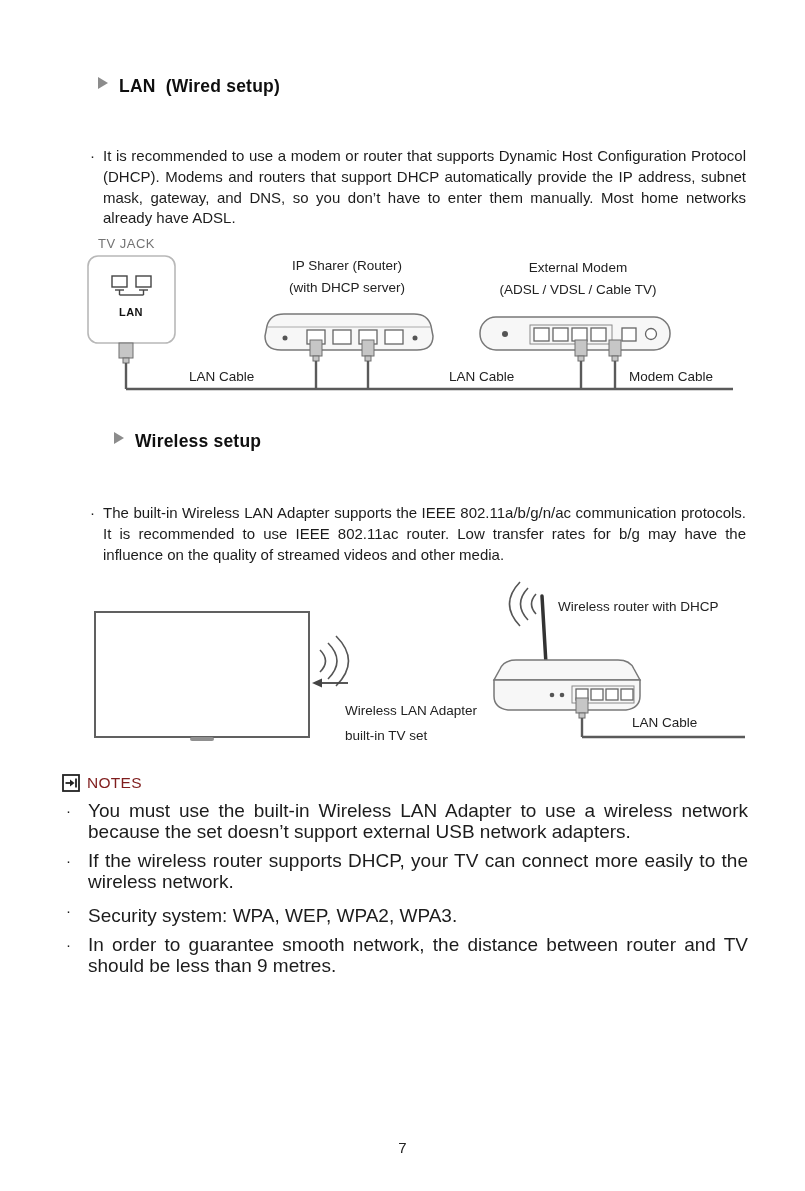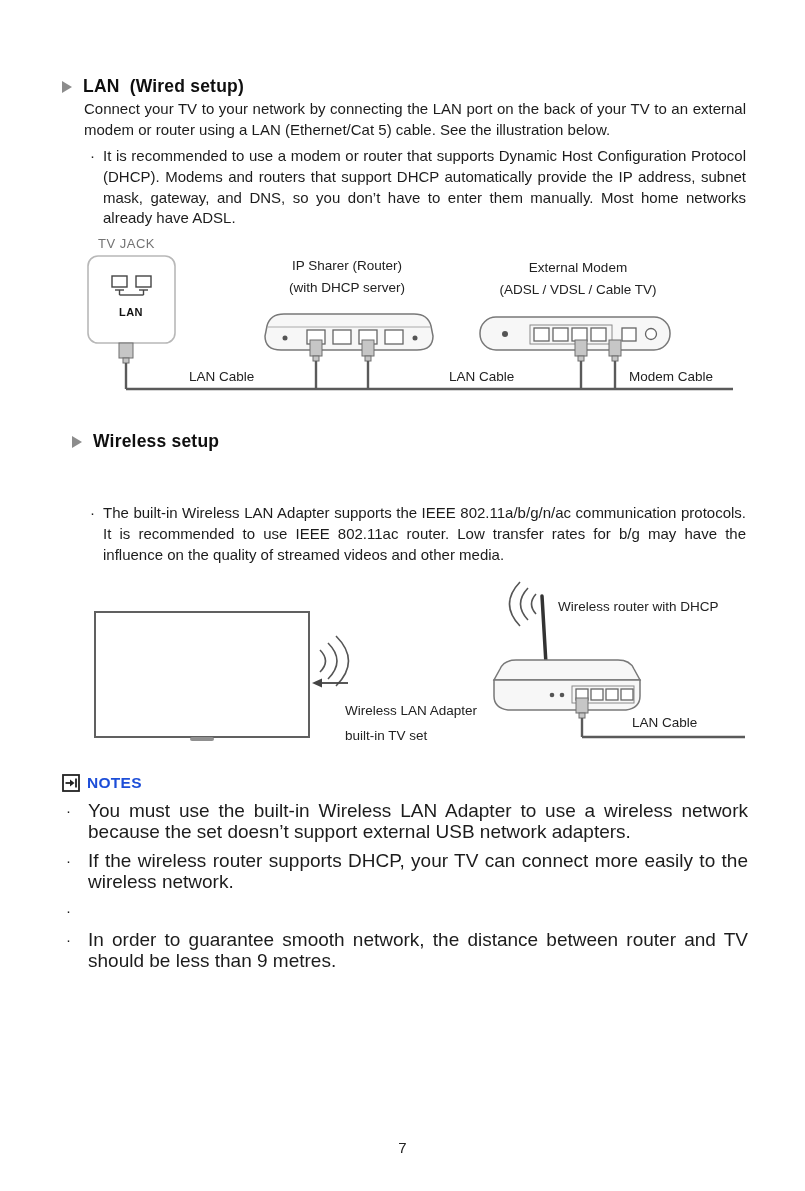--- a/index.html
+++ b/index.html
@@ -1,21 +1,21 @@
 <!DOCTYPE html>
 <html><head>
 <meta charset="utf-8">
 <style>
   html,body { margin:0; padding:0; background:#e8e8e8; }
   .page {
     position:relative; width:805px; height:1191px; margin:0 auto;
     background:#ffffff; overflow:hidden;
     font-family:"Liberation Sans", sans-serif; color:#1c1c1c;
   }
-  .heading { position:absolute; display:flex; align-items:center; gap:11px; }
+  .heading { position:absolute; display:flex; gap:11px;margin-left:36px; }
   .tri {
     width:0; height:0;
     border-left:10px solid #8c8c8c;
     border-top:6.5px solid transparent;
     border-bottom:6.5px solid transparent;
     margin-top:1px;
   }
   .h-title { font-size:17.5px; font-weight:bold; color:#0f0f0f; white-space:pre-wrap; letter-spacing:0.2px; }
   .para { position:absolute; margin:0; font-size:15px; line-height:20.8px; text-align:justify; }
   .bullet { position:absolute; display:flex; }
@@ -35,39 +35,38 @@
   .diag .dot { fill:#555555; }
   .diag .ln rect { fill:#ffffff; stroke:#444444; stroke-width:1.4; }
   .diag .ln line { stroke:#444444; stroke-width:1.4; }
   .diag .tv { fill:#ffffff; stroke:#606060; stroke-width:2; }
   .diag .stand { fill:#909090; }
   .diag .wave { fill:none; stroke:#555555; stroke-width:1.6; }
   .diag .ant { stroke:#333333; stroke-width:3.5; stroke-linecap:round; }
   .diag .aline { stroke:#444444; stroke-width:1.8; }
   .diag .ahead { fill:#444444; }
   .notes-header { position:absolute; display:flex; align-items:center; gap:7px; }
-  .notes-title { font-size:15.5px; font-weight:bold; color:#1d4ed8; letter-spacing:0.3px; }
+  .notes-title { font-size:15.5px; font-weight:normal; color:#7f1d1d; letter-spacing:0.3px; }
   .notes { position:absolute; }
   .note { display:flex; margin-bottom:8.5px; }
   .ndot { flex:0 0 22px; font-size:15px; line-height:20.8px; padding-left:2px; }
   .ntext { font-size:19px; line-height:20.8px; text-align:justify; }
   .nsub { margin-top:5px; text-align:left; }
   .pagenum { position:absolute; left:0; top:1139px; width:100%; text-align:center; font-size:15px; color:#222; }
 </style>
 </head>
 <body>
 
 <div class="page">
 
   <div class="heading" style="left:62px; top:76px;">
     <span class="tri"></span>
     <span class="h-title">LAN  (Wired setup)</span>
   </div>
 
-  <p class="para" style="left:84px; top:99px; width:662px;">Connect your TV to your network by connecting the LAN port on the back of your TV to an external modem or router using a LAN (Ethernet/Cat 5) cable. See the illustration below.</p>
 
   <div class="bullet" style="left:90px; top:146px; width:656px;">
     <span class="bdot">·</span>
     <span class="btext">It is recommended to use a modem or router that supports Dynamic Host Configuration Protocol (DHCP). Modems and routers that support DHCP automatically provide the IP address, subnet mask, gateway, and DNS, so you don’t have to enter them manually. Most home networks already have ADSL.</span>
   </div>
 
   <div class="tvjack" style="left:98px; top:236px;">TV JACK</div>
 
   <svg class="diag" style="left:85px; top:254px;" width="660" height="143" viewBox="0 0 660 143">
 
@@ -128,21 +127,21 @@
       <line x1="530" y1="107" x2="530" y2="135" class="cable"></line>
     </g>
 
     <line x1="41" y1="135" x2="648" y2="135" class="cable"></line>
 
     <text x="104" y="127">LAN Cable</text>
     <text x="364" y="127">LAN Cable</text>
     <text x="544" y="127">Modem Cable</text>
   </svg>
 
-  <div class="heading" style="left:72px; top:431px;">
+  <div class="heading" style="left:78px; top:431px;">
     <span class="tri"></span>
     <span class="h-title">Wireless setup</span>
   </div>
 
 
   <div class="bullet" style="left:90px; top:503px; width:656px;">
     <span class="bdot">·</span>
     <span class="btext">The built-in Wireless LAN Adapter supports the IEEE 802.11a/b/g/n/ac communication protocols. It is recommended to use IEEE 802.11ac router. Low transfer rates for b/g may have the influence on the quality of streamed videos and other media.</span>
   </div>
 
@@ -203,20 +202,21 @@
       <span class="ndot">·</span>
       <span class="ntext">You must use the built-in Wireless LAN Adapter to use a wireless network because the set doesn’t support external USB network adapters.</span>
     </div>
     <div class="note">
       <span class="ndot">·</span>
       <span class="ntext">If the wireless router supports DHCP, your TV can connect more easily to the wireless network.</span>
     </div>
     <div class="note">
       <span class="ndot">·</span>
       <span class="ntext">
+        <div class="nsub">Security system: WPA, WEP, WPA2, WPA3.</div>
       </span>
     </div>
     <div class="note">
       <span class="ndot">·</span>
       <span class="ntext">In order to guarantee smooth network, the distance between router and TV should be less than 9 metres.</span>
     </div>
   </div>
 
   <div class="pagenum">7</div>
 

